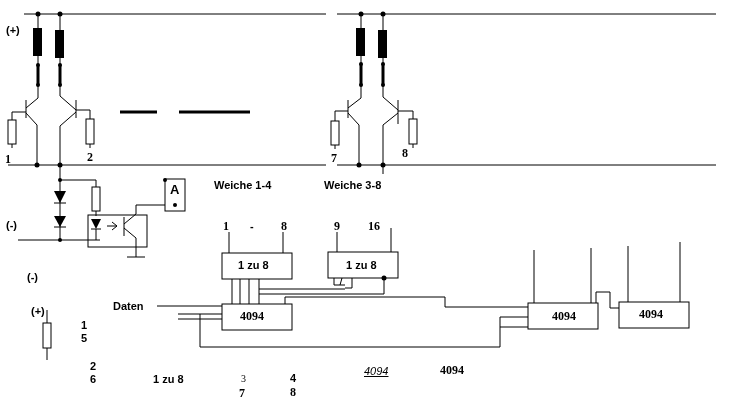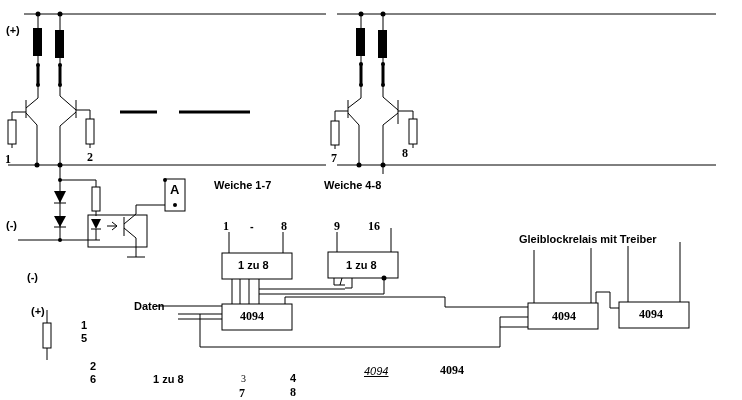--- a/index.html
+++ b/index.html
@@ -211,38 +211,37 @@
 <span class="lbl" style="left:27px;top:271px;">(-)</span>
 <span class="lbl" style="left:31px;top:305px;">(+)</span>
 
 <span class="lbl serif" style="left:5px;top:153px;">1</span>
 <span class="lbl serif" style="left:87px;top:151px;">2</span>
 <span class="lbl serif" style="left:331px;top:152px;">7</span>
 <span class="lbl serif" style="left:402px;top:147px;">8</span>
 
 <span class="lbl big" style="left:170px;top:184px;">A</span>
 
-<span class="lbl" style="left:214px;top:179px;">Weiche 1-7</span>
-<span class="lbl" style="left:324px;top:179px;">Weiche 4-8</span>
+<span class="lbl" style="left:214px;top:179px;">Weiche 1-4</span>
+<span class="lbl" style="left:324px;top:179px;">Weiche 3-8</span>
 
 <span class="lbl serif" style="left:223px;top:220px;">1</span>
 <span class="lbl" style="left:250px;top:220px;">-</span>
 <span class="lbl serif" style="left:281px;top:220px;">8</span>
 <span class="lbl serif" style="left:334px;top:220px;">9</span>
 <span class="lbl serif" style="left:368px;top:220px;">16</span>
 
 <span class="lbl" style="left:238px;top:259px;">1 zu 8</span>
 <span class="lbl" style="left:346px;top:259px;">1 zu 8</span>
 
-<span class="lbl" style="left:134px;top:300px;">Daten</span>
+<span class="lbl" style="left:113px;top:300px;">Daten</span>
 <span class="lbl serif" style="left:240px;top:310px;">4094</span>
 <span class="lbl serif" style="left:552px;top:310px;">4094</span>
 <span class="lbl serif" style="left:639px;top:308px;">4094</span>
 
-<span class="lbl" style="left:519px;top:233px;">Gleiblockrelais mit Treiber</span>
 
 <span class="lbl" style="left:81px;top:319px;">1</span>
 <span class="lbl" style="left:81px;top:332px;">5</span>
 <span class="lbl" style="left:90px;top:360px;">2</span>
 <span class="lbl" style="left:90px;top:373px;">6</span>
 <span class="lbl" style="left:153px;top:373px;">1 zu 8</span>
 <span class="lbl serif" style="left:241px;top:373px;font-size:10px;font-weight:normal;">3</span>
 <span class="lbl" style="left:290px;top:372px;">4</span>
 <span class="lbl serif" style="left:239px;top:387px;">7</span>
 <span class="lbl serif" style="left:290px;top:386px;">8</span>

